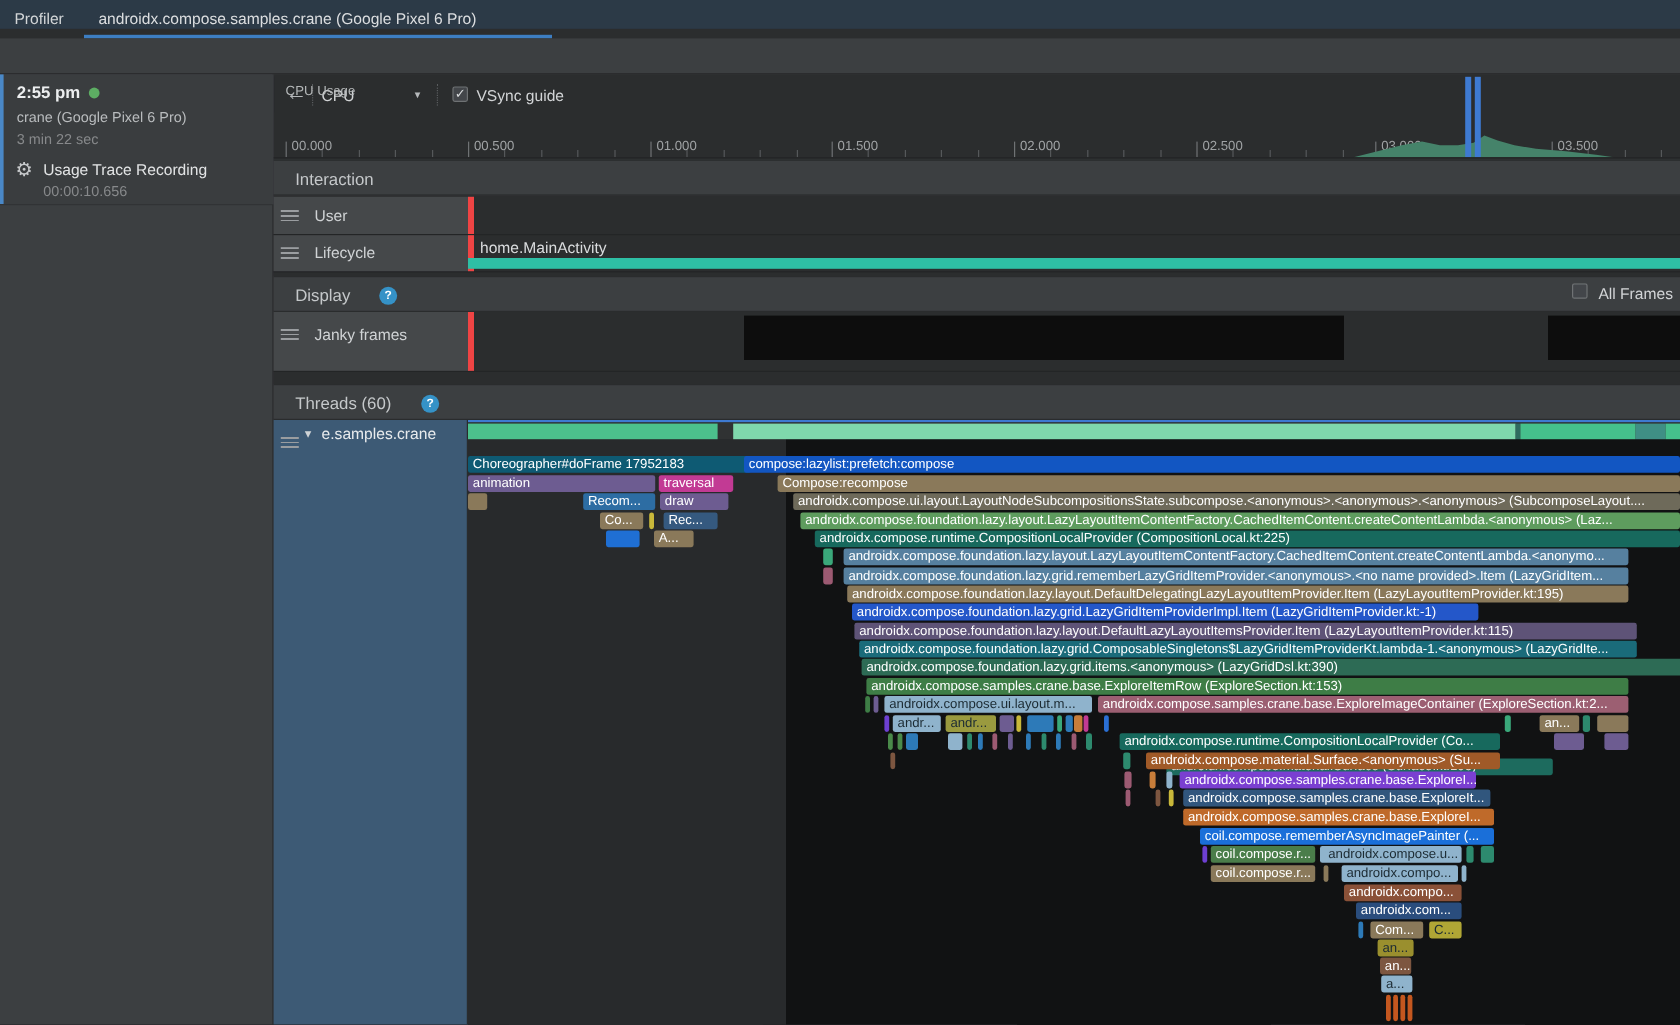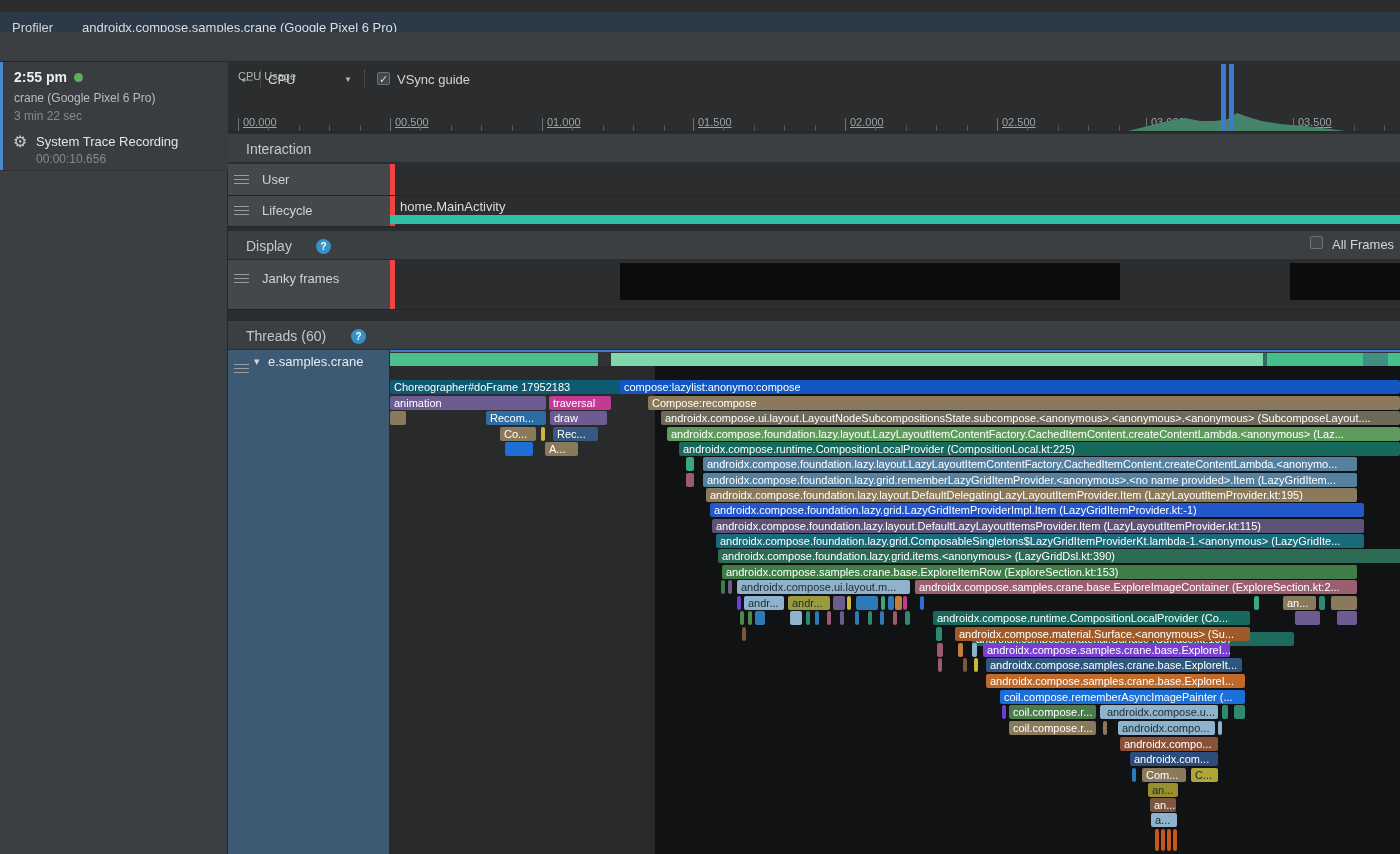--- a/index.html
+++ b/index.html
@@ -1,20 +1,20 @@
 <!DOCTYPE html>
 <html><head>
 <meta charset="utf-8">
 <style>
   html,body{margin:0;padding:0;background:#1e1f22;}
   #app{position:relative;width:1400px;height:854px;background:#2b2d2e;overflow:hidden;
        font-family:"Liberation Sans",sans-serif;-webkit-font-smoothing:antialiased;}
   .abs{position:absolute;box-sizing:border-box;}
   
-  #tabbar{left:0;top:0;width:1400px;height:24px;background:#2c3a47;margin-top:12px;}
+  #tabbar{left:0;top:0;width:1400px;height:24px;background:#2c3a47;}
   #profiler-label{left:12px;top:8px;font-size:13px;color:#d2d5d7;}
   #session-tab{left:70px;top:0;width:390px;height:32px;}
   #session-tab .tab-text{position:absolute;left:12px;top:8px;font-size:13px;color:#dcdee0;white-space:nowrap;}
   #tab-underline{left:70px;top:29px;width:390px;height:3px;background:#3d7ec2;}
   
   #toolbar{left:0;top:32px;width:1400px;height:30px;background:#3c3f41;border-bottom:1px solid #28292b;}
   #sessions-label{left:10px;top:41px;font-size:11px;color:#9da0a2;letter-spacing:.4px;}
   .tbtn{color:#b6b9bb;font-size:17px;line-height:17px;}
   #stop-icon{left:180px;top:41px;width:12px;height:12px;background:#c75450;border-radius:2px;}
   #panel-icon{left:206px;top:41px;width:14px;height:11px;border:1.5px solid #a9acae;border-radius:2px;}
@@ -36,21 +36,21 @@
   #session-duration{left:14px;top:109px;font-size:12px;color:#87898b;}
   #gear-icon{left:13px;top:132px;font-size:16px;color:#c7c9cb;}
   #rec-title{left:36px;top:134px;font-size:13px;color:#e2e4e5;}
   #rec-duration{left:36px;top:152px;font-size:12px;color:#87898b;}
   #card-sep{left:0;top:170px;width:228px;height:1px;background:#313335;}
   
   #cpu-usage-label{left:238px;top:70px;font-size:11px;color:#b4b7b8;}
   #cpu-baseline{left:228px;top:131px;width:1172px;height:1px;background:#232526;}
   .tick{width:1px;background:#6f7274;}
   .mtick{width:1px;background:#55585a;}
-  .ticklabel{font-size:11px;color:#9fa2a4;white-space:nowrap;text-decoration:underline;}
+  .ticklabel{font-size:11px;color:#9fa2a4;white-space:nowrap;}
   .selbar{top:64px;height:67px;background:#3e7ad1;}
   
   .sect{left:228px;width:1172px;height:30px;background:#3c3f41;border-top:1px solid #2a2c2d;border-bottom:1px solid #2a2c2d;}
   .sect .sect-label{position:absolute;left:18px;top:7px;font-size:14px;font-weight:500;color:#c5c8ca;}
   .help{width:15px;height:15px;border-radius:50%;background:#3592c7;color:#fff;font-size:10px;font-weight:700;
         text-align:center;line-height:15px;}
   .trackrow{left:228px;width:1172px;border-bottom:1px solid #232526;}
   .labelcell{position:absolute;left:0;top:0;width:162px;height:100%;background:#45484a;border-right:5px solid #ef4444;}
   .grip{position:absolute;left:6px;width:15px;height:11px;
         background:repeating-linear-gradient(#9a9da0 0 1.5px,transparent 1.5px 4px);}
@@ -106,21 +106,21 @@
   </div>
 
   <div class="abs" id="sessions-panel"></div>
   <div class="abs" id="session-card"></div>
   <div class="abs" id="session-stripe"></div>
   <span class="abs" id="session-time">2:55 pm</span>
   <div class="abs" id="session-dot"></div>
   <span class="abs" id="session-device">crane (Google Pixel 6 Pro)</span>
   <span class="abs" id="session-duration">3 min 22 sec</span>
   <span class="abs" id="gear-icon">⚙</span>
-  <span class="abs" id="rec-title">System Trace Recording</span>
+  <span class="abs" id="rec-title">Usage Trace Recording</span>
   <span class="abs" id="rec-duration">00:00:10.656</span>
   <div class="abs" id="card-sep"></div>
 
   <span class="abs" id="cpu-usage-label">CPU Usage</span>
   <div id="cpu-layer">
       <div class="abs tick" style="left: 238px; top: 118px; height: 13px;"></div>
       <div class="abs ticklabel" style="left: 243px; top: 116px;">00.000</div>
       <div class="abs mtick" style="left: 268px; top: 125px; height: 6px;"></div>
       <div class="abs mtick" style="left: 299px; top: 125px; height: 6px;"></div>
       <div class="abs mtick" style="left: 329px; top: 125px; height: 6px;"></div>
@@ -223,41 +223,41 @@
   <div class="abs" id="flame-bg-left"></div>
   <div class="abs" id="flame-bg-right"></div>
   <div id="flame-layer">
       <div class="tstate" style="left: 390px; width: 208px; background: rgb(76, 192, 140);"></div>
       <div class="tstate" style="left: 611px; width: 652px; background: rgb(127, 216, 172);"></div>
       <div class="tstate" style="left: 1263px; width: 4px; background: rgb(47, 107, 95);"></div>
       <div class="tstate" style="left: 1267px; width: 96px; background: rgb(69, 192, 140);"></div>
       <div class="tstate" style="left: 1363px; width: 25px; background: rgb(63, 143, 133);"></div>
       <div class="tstate" style="left: 1388px; width: 12px; background: rgb(69, 192, 140);"></div>
       <div class="fbar" style="left: 390px; top: 380px; width: 236px; height: 14px; background: rgb(14, 90, 115);">Choreographer#doFrame 17952183</div>
-      <div class="fbar" style="left: 620px; top: 380px; width: 780px; height: 14px; background: rgb(18, 86, 194);">compose:lazylist:anonymo:compose</div>
+      <div class="fbar" style="left: 620px; top: 380px; width: 780px; height: 14px; background: rgb(18, 86, 194);">compose:lazylist:prefetch:compose</div>
       <div class="fbar" style="left: 390px; top: 396px; width: 156px; height: 14px; background: rgb(109, 92, 145);">animation</div>
       <div class="fbar" style="left: 549px; top: 396px; width: 62px; height: 14px; background: rgb(194, 58, 148);">traversal</div>
       <div class="fbar" style="left: 648px; top: 396px; width: 752px; height: 14px; background: rgb(138, 121, 90);">Compose:recompose</div>
       <div class="fbar" style="left: 390px; top: 411px; width: 16px; height: 14px; background: rgb(138, 121, 90);"></div>
       <div class="fbar" style="left: 486px; top: 411px; width: 60px; height: 14px; background: rgb(45, 109, 163);">Recom...</div>
       <div class="fbar" style="left: 550px; top: 411px; width: 57px; height: 14px; background: rgb(109, 92, 145);">draw</div>
       <div class="fbar" style="left: 661px; top: 411px; width: 739px; height: 14px; background: rgb(110, 106, 90);">androidx.compose.ui.layout.LayoutNodeSubcompositionsState.subcompose.&lt;anonymous&gt;.&lt;anonymous&gt;.&lt;anonymous&gt; (SubcomposeLayout....</div>
       <div class="fbar" style="left: 500px; top: 427px; width: 36px; height: 14px; background: rgb(138, 121, 90);">Co...</div>
       <div class="fbar" style="left: 541px; top: 427px; width: 4px; height: 14px; background: rgb(201, 184, 58);"></div>
       <div class="fbar" style="left: 553px; top: 427px; width: 45px; height: 14px; background: rgb(53, 89, 127);">Rec...</div>
       <div class="fbar" style="left: 667px; top: 427px; width: 733px; height: 14px; background: rgb(94, 156, 94);">androidx.compose.foundation.lazy.layout.LazyLayoutItemContentFactory.CachedItemContent.createContentLambda.&lt;anonymous&gt; (Laz...</div>
       <div class="fbar" style="left: 505px; top: 442px; width: 28px; height: 14px; background: rgb(31, 111, 212);"></div>
       <div class="fbar" style="left: 545px; top: 442px; width: 33px; height: 14px; background: rgb(138, 121, 90);">A...</div>
       <div class="fbar" style="left: 679px; top: 442px; width: 721px; height: 14px; background: rgb(23, 105, 93);">androidx.compose.runtime.CompositionLocalProvider (CompositionLocal.kt:225)</div>
       <div class="fbar" style="left: 686px; top: 457px; width: 8px; height: 14px; background: rgb(58, 168, 122);"></div>
       <div class="fbar" style="left: 703px; top: 457px; width: 654px; height: 14px; background: rgb(86, 128, 159);">androidx.compose.foundation.lazy.layout.LazyLayoutItemContentFactory.CachedItemContent.createContentLambda.&lt;anonymo...</div>
       <div class="fbar" style="left: 686px; top: 473px; width: 8px; height: 14px; background: rgb(156, 90, 114);"></div>
       <div class="fbar" style="left: 703px; top: 473px; width: 654px; height: 14px; background: rgb(86, 128, 159);">androidx.compose.foundation.lazy.grid.rememberLazyGridItemProvider.&lt;anonymous&gt;.&lt;no name provided&gt;.Item (LazyGridItem...</div>
       <div class="fbar" style="left: 706px; top: 488px; width: 651px; height: 14px; background: rgb(138, 121, 90);">androidx.compose.foundation.lazy.layout.DefaultDelegatingLazyLayoutItemProvider.Item (LazyLayoutItemProvider.kt:195)</div>
-      <div class="fbar" style="left: 710px; top: 503px; width: 654px; height: 14px; background: rgb(36, 87, 201);">androidx.compose.foundation.lazy.grid.LazyGridItemProviderImpl.Item (LazyGridItemProvider.kt:-1)</div>
+      <div class="fbar" style="left: 710px; top: 503px; width: 522px; height: 14px; background: rgb(36, 87, 201);">androidx.compose.foundation.lazy.grid.LazyGridItemProviderImpl.Item (LazyGridItemProvider.kt:-1)</div>
       <div class="fbar" style="left: 712px; top: 519px; width: 652px; height: 14px; background: rgb(94, 83, 119);">androidx.compose.foundation.lazy.layout.DefaultLazyLayoutItemsProvider.Item (LazyLayoutItemProvider.kt:115)</div>
       <div class="fbar" style="left: 716px; top: 534px; width: 648px; height: 14px; background: rgb(26, 107, 122);">androidx.compose.foundation.lazy.grid.ComposableSingletons$LazyGridItemProviderKt.lambda-1.&lt;anonymous&gt; (LazyGridIte...</div>
       <div class="fbar" style="left: 718px; top: 549px; width: 721px; height: 14px; background: rgb(45, 107, 85);">androidx.compose.foundation.lazy.grid.items.&lt;anonymous&gt; (LazyGridDsl.kt:390)</div>
       <div class="fbar" style="left: 722px; top: 565px; width: 635px; height: 14px; background: rgb(62, 125, 70);">androidx.compose.samples.crane.base.ExploreItemRow (ExploreSection.kt:153)</div>
       <div class="fbar" style="left: 721px; top: 580px; width: 4px; height: 14px; background: rgb(62, 125, 70);"></div>
       <div class="fbar" style="left: 728px; top: 580px; width: 4px; height: 14px; background: rgb(109, 92, 145);"></div>
       <div class="fbar dk" style="left: 737px; top: 580px; width: 173px; height: 14px; background: rgb(143, 179, 204);">androidx.compose.ui.layout.m...</div>
       <div class="fbar" style="left: 915px; top: 580px; width: 442px; height: 14px; background: rgb(156, 95, 114);">androidx.compose.samples.crane.base.ExploreImageContainer (ExploreSection.kt:2...</div>
       <div class="fbar" style="left: 737px; top: 596px; width: 4px; height: 14px; background: rgb(109, 63, 209);"></div>
       <div class="fbar dk" style="left: 744px; top: 596px; width: 40px; height: 14px; background: rgb(143, 179, 204);">andr...</div>

